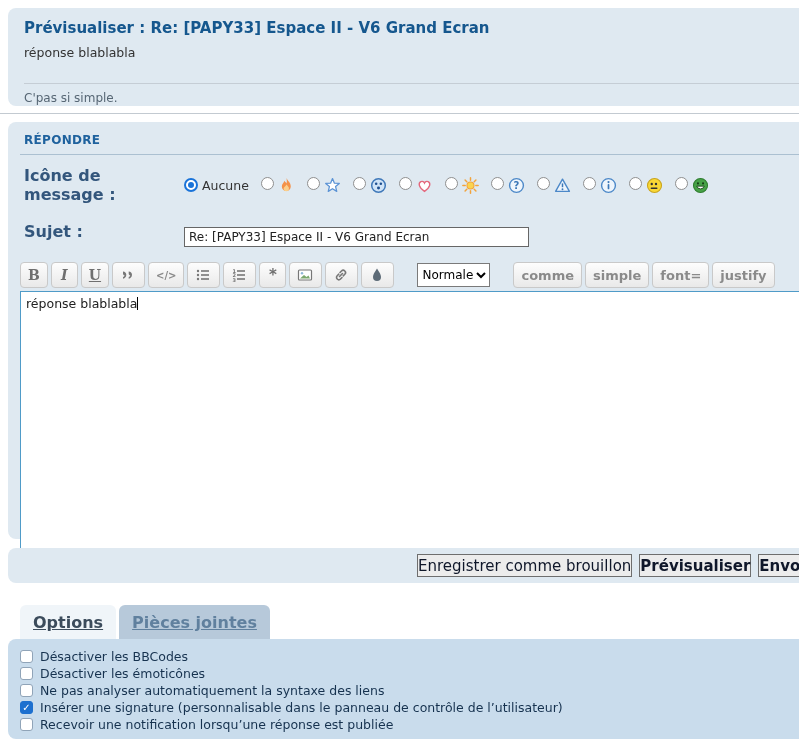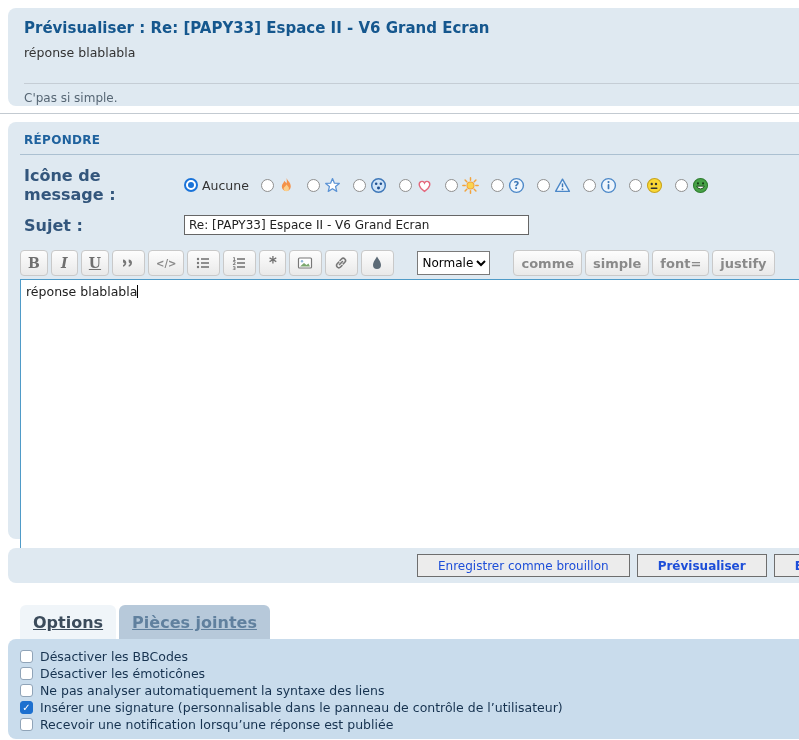--- a/index.html
+++ b/index.html
@@ -36,35 +36,35 @@
   
   .reply-panel { padding: 9px 12px 8px; height: 417px; }
   .reply-header {
     margin: 0; font-size: 12px; font-weight: 600; letter-spacing: .3px;
     color: #1f629e; text-transform: uppercase;
     border-bottom: 1px solid #abc0d1; padding: 2px 0 7px 4px;
   }
   .form-row { display: flex; align-items: center; margin-top: 11px; min-height: 20px; padding-left: 4px; }
   .form-label { width: 160px; flex: 0 0 160px; font-weight: bold; color: #33567c; font-size: 16px; }
   .icon-radios { display: flex; align-items: center; gap: 12px; }
-  .radio-item { display: inline-flex; align-items: center; gap: 4px; cursor: default; }
+  .radio-item { display: inline-flex; gap: 4px; cursor: default; }
   .radio {
     width: 13px; height: 13px; border-radius: 50%;
     border: 1px solid #8f8f8f; background: #fff; display: inline-block;
   }
   .radio.on { width: 14px; height: 14px; border: 2px solid #1a73d9; position: relative; }
   .radio.on::after { content: ""; position: absolute; inset: 2px; border-radius: 50%; background: #1a73d9; }
   .radio-label { font-size: 12.5px; color: #333; }
   .msg-icon { width: 17px; height: 17px; display: inline-block; }
   .msg-icon svg { width: 17px; height: 17px; display: block; }
 
   .subject-input {
     width: 345px; height: 20px; border: 1px solid #666; background: #fff;
     font-family: "DejaVu Sans", sans-serif; font-size: 12px; color: #222;
-    padding: 1px 4px; border-radius: 0;
+    padding: 1px 4px; border-radius: 0; margin-top: 12px;
   }
 
   
   .toolbar { display: flex; align-items: center; gap: 3px; margin-top: 15px; }
   .tbtn {
     height: 26px; min-width: 27px; padding: 0 7px;
     border: 1px solid #c9c9c9; border-radius: 4px;
     background: linear-gradient(#fdfdfd, #e9e9e9);
     color: #8a8a8a; font-weight: bold; font-size: 13px;
     display: inline-flex; align-items: center; justify-content: center;
@@ -89,23 +89,23 @@
   }
   .caret { display: inline-block; width: 0; border-left: 1px solid #000; height: 13px; vertical-align: -2px; }
 
   
   .actions-panel {
     margin-top: 9px; height: 35px;
     display: flex; align-items: center; padding-left: 409px;
   }
   .actions { display: flex; gap: 7px; }
   .btn {
-    font-family: "DejaVu Sans", sans-serif; font-size: 12px; color: #1d4ed8;
+    font-family: "DejaVu Sans", sans-serif; font-size: 15px; color: #0f172a;
     background: #ececec; border: 1px solid #6e6e6e; border-radius: 0;
-    height: 23px; padding: 2px 20px; cursor: pointer;
+    height: 23px; padding: 2px 0; cursor: pointer;
   }
   .btn.strong { font-weight: bold; }
 
   
   .tabs { display: flex; gap: 3px; margin: 22px 0 0 20px; align-items: flex-end; }
   .tab {
     border-radius: 6px 6px 0 0; padding: 8px 13px 7px;
     font-size: 16px; font-weight: bold; cursor: pointer; text-decoration: underline;
   }
   .tab.active { background: #f0f5f9; color: #3c4c5c; }

